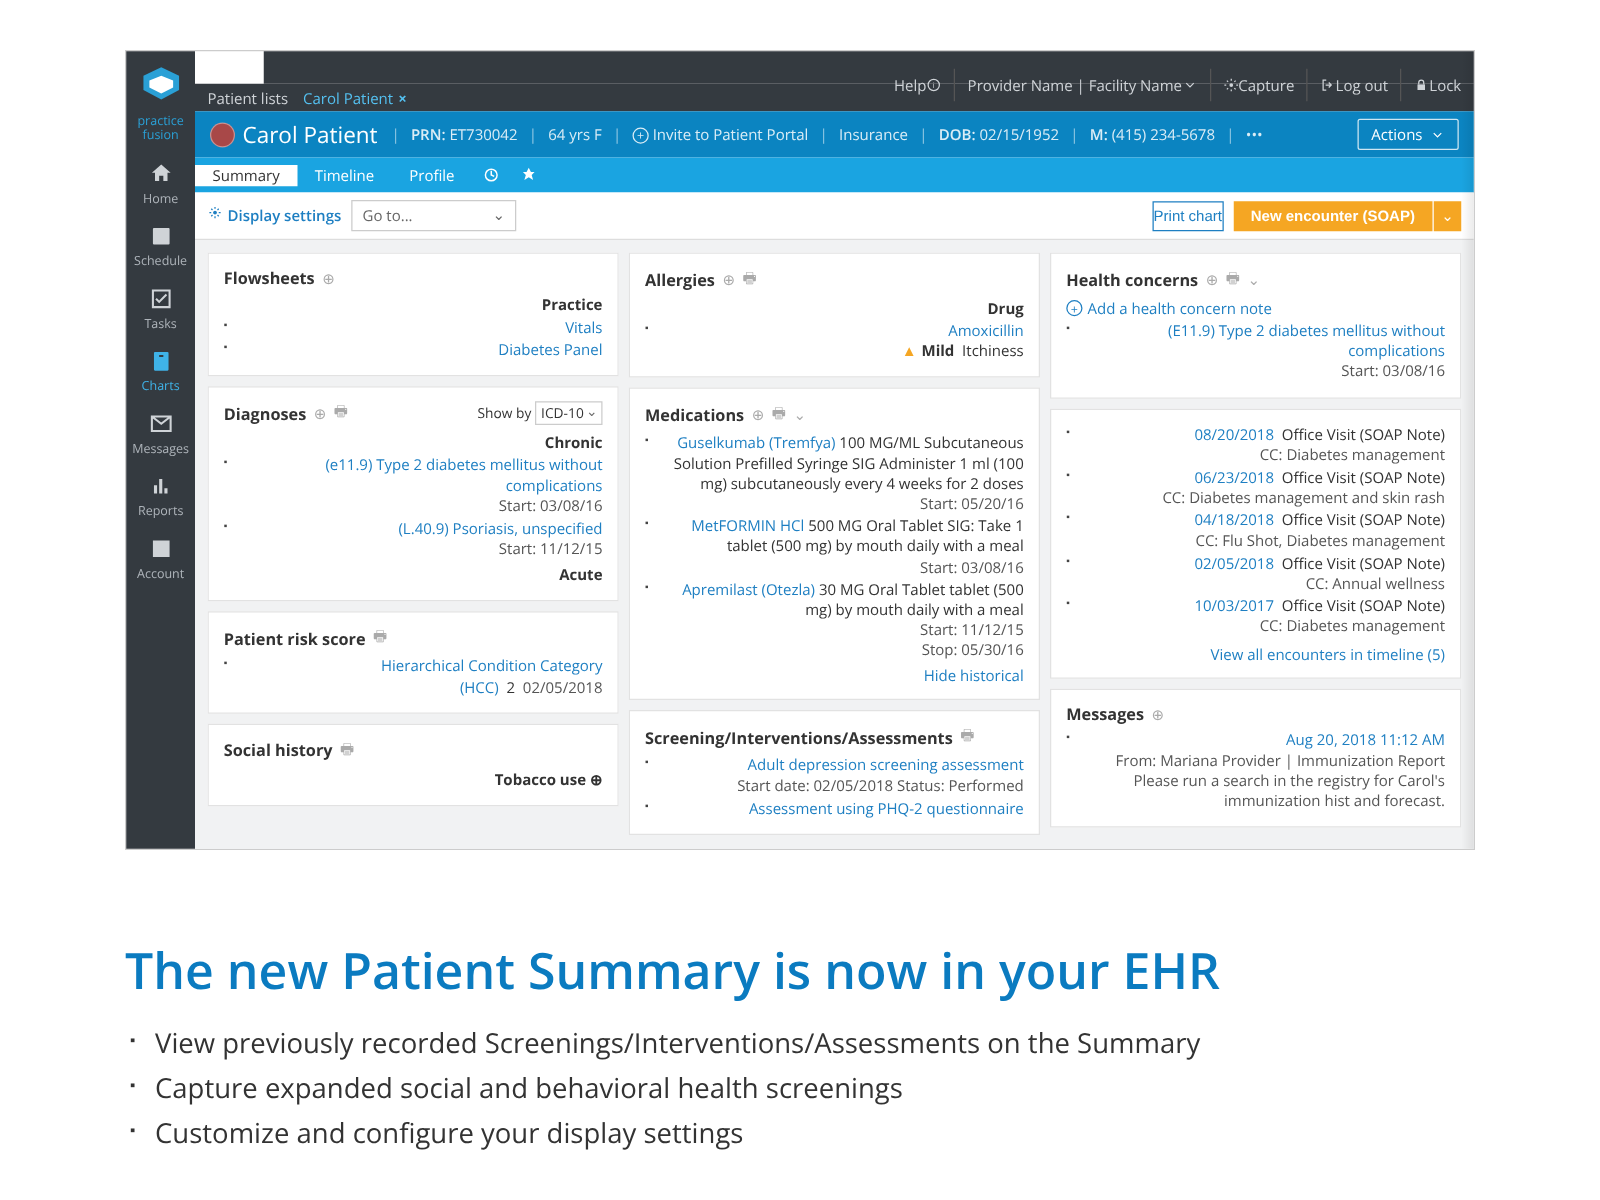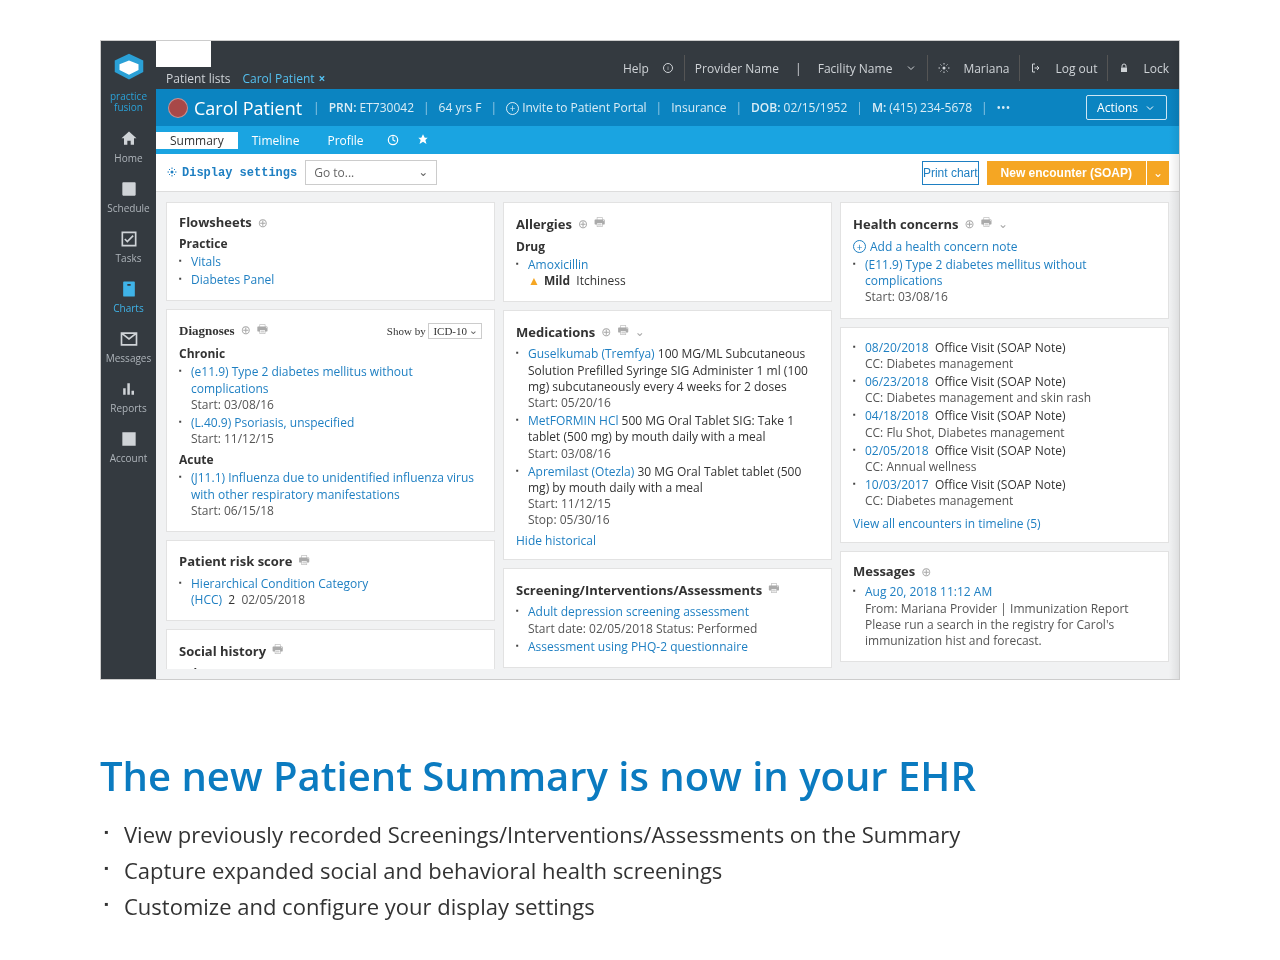--- a/index.html
+++ b/index.html
@@ -3,21 +3,21 @@
 <meta charset="utf-8">
 <style>
   * { box-sizing: border-box; margin: 0; padding: 0; }
   body { font-family: "Segoe UI", "Open Sans", Arial, sans-serif; font-size: 13px; color: #333; background: #fff; }
   .page { width: 1280px; height: 960px; position: relative; }
 
   .app { display: flex; position: absolute; top: 40px; left: 100px; width: 1080px; height: 640px; border: 1px solid #ccc; background: #fff; }
 
   
   .topbar { position: absolute; top: 0; left: 55px; right: 0; height: 26px; background: #343a40; color: #cfd3d7; display: flex; align-items: center; justify-content: flex-end; font-size: 12px; }
-  .topbar .item { padding: 0 10px; display: flex; align-items: center; gap: 13px; border-left: 1px solid #555; height: 26px; margin-top: 28px; }
+  .topbar .item { padding: 0 10px; display: flex; align-items: center; gap: 0; border-left: 1px solid #555; height: 26px; margin-top: 28px; }
   .topbar .item:first-child { border-left: none; }
   .topbar svg { width: 12px; height: 12px; fill: #cfd3d7; }
 
   
   .sidebar { width: 55px; background: #343a40; color: #aeb4ba; display: flex; flex-direction: column; align-items: center; padding-top: 4px; z-index: 2; }
   .sidebar .logo { width: 38px; height: 38px; margin: 6px 0 2px; display:flex; align-items:center; justify-content:center; }
   .sidebar .brand { font-size: 10px; text-align: center; line-height: 1.1; color: #2aa0d6; margin-bottom: 10px; }
   .sidebar .nav { display: flex; flex-direction: column; align-items: center; gap: 2px; width:100%; }
   .sidebar .nav-item { display: flex; flex-direction: column; align-items: center; padding: 6px 0 6px; width: 100%; font-size: 10px; cursor: pointer; }
   .sidebar .nav-item svg { width: 20px; height: 20px; fill: #cfd3d7; margin-bottom: 2px; }
@@ -46,42 +46,42 @@
 
   
   .vtabs { background: #1aa4e1; display: flex; align-items: center; height: 28px; font-size: 12px; }
   .vtabs .vtab { padding: 0 14px; display: flex; align-items: center; color: #fff; cursor: pointer; }
   .vtabs .vtab.active { background: #fff; color: #333; }
   .vtabs .icn { padding: 0 8px; display:flex; align-items:center; }
   .vtabs svg { width:14px; height:14px; fill:#fff; }
 
   
   .toolbar { display: flex; align-items: center; padding: 6px 10px; border-bottom: 1px solid #ddd; gap: 8px; font-size: 12px; background:#fff;}
-  .toolbar .disp { color: #1e7fc2; display: flex; gap: 4px; font-weight:600;font-family:Liberation Mono, monospace;}
+  .toolbar .disp { color: #1e7fc2; display: flex; gap: 4px; font-weight:600;}
   .toolbar select, .toolbar .goto { border: 1px solid #ccc; padding: 3px 24px 3px 8px; background: #fff; font-size: 12px; color: #666; position: relative; width:132px; }
   .toolbar .goto::after { content:"⌄"; position:absolute; right:8px; top:2px; color:#666; }
   .toolbar .spacer { flex: 1; }
   .btn-outline { border: 1px solid #1e7fc2; color: #1e7fc2; padding: 4px 0; background: #fff; font-size: 12px; cursor:pointer; }
   .btn-primary { background: #f5a623; color: #fff; border: none; padding: 5px 14px; font-size: 12px; font-weight:600; cursor:pointer;}
   .btn-caret { background: #f5a623; color:#fff; border:none; padding:5px 6px; margin-left:1px; font-size:12px; cursor:pointer;}
   .toolbar svg { width:12px; height:12px; fill:#1e7fc2; }
 
   
-  .cols { flex:1; display: flex; gap: 8px; padding: 10px; overflow: hidden; background:#f1f2f3;}
+  .cols { flex:1; display: flex; gap: 8px; padding: 10px; overflow: hidden; background:#f1f2f3;text-align:right;}
   .col { flex: 1; display: flex; flex-direction: column; gap: 8px; overflow:hidden;}
   .card { background: #fff; border: 1px solid #e2e2e2; padding: 10px 12px; font-size: 12px; }
   .card h3 { font-size: 13px; font-weight: 700; margin-bottom: 4px; display: flex; align-items: center; gap: 6px;}
   .card h3 .hicon { color:#aaa; font-size:12px; font-weight:400; }
   .subh { font-weight: 700; font-size: 12px; margin-top: 4px; margin-bottom:2px; }
   .card ul { list-style: none; padding-left: 0; }
   .card li { position: relative; padding-left: 12px; margin: 2px 0; line-height:1.35; }
   .card li::before { content: "▪"; position: absolute; left: 0; top: 1px; font-size: 8px; color: #444; }
   .link { color: #1e7fc2; }
   .muted { color: #555; }
-  .card .row { display:flex; justify-content:space-between; align-items:center;font-family:Liberation Serif, serif; }
+  .card .row { display:flex; justify-content:space-between; align-items:center; }
   .showby { font-size:11px; font-weight:400; }
   .showby .sel { border:1px solid #ccc; padding:1px 14px 1px 4px; position:relative; display:inline-block;}
   .showby .sel::after{content:"⌄"; position:absolute; right:3px; top:0; color:#666;}
   .warn-tri { color:#f5a623; margin-right:4px; }
   .addlink { color:#1e7fc2; display:flex; align-items:center; gap:4px; font-size:12px;}
   .plus-circle { width:13px; height:13px; border:1.5px solid currentColor; border-radius:50%; display:inline-flex; align-items:center; justify-content:center; font-size:10px; line-height:1; }
 
   
   .marketing { position:absolute; top: 700px; left: 100px; right: 60px; }
   .marketing h1 { color: #0b7bc0; font-size: 40px; font-weight: 600; margin-bottom: 16px; margin-top: 48px; }
@@ -162,21 +162,21 @@
             </svg>
           </div>
       <div class="item"><span>Provider Name</span>&nbsp;|&nbsp;<span>Facility Name</span> <svg viewBox="0 0 24 24">
               <path d="M6 9l6 6 6-6" fill="none" stroke="#cfd3d7" stroke-width="2"></path>
             </svg></div>
       <div class="item">
             <svg viewBox="0 0 24 24">
               <circle cx="12" cy="12" r="3"></circle>
               <path d="M12 2v3M12 19v3M4 12H1M23 12h-3M5 5l2 2M17 17l2 2M5 19l2-2M17 7l2-2" stroke="#cfd3d7" stroke-width="2"></path>
             </svg> 
-            <span>Mariana</span>
+            <span>Capture</span>
           </div>
       <div class="item">
             <svg viewBox="0 0 24 24">
               <path d="M10 4H5v16h5M14 8l4 4-4 4M18 12H9" fill="none" stroke="#cfd3d7" stroke-width="2"></path>
             </svg> 
             <span>Log out</span>
           </div>
       <div class="item">
             <svg viewBox="0 0 24 24">
               <rect x="6" y="11" width="12" height="9"></rect>
@@ -277,23 +277,20 @@
                   <span class="hicon">🖶</span>
                 </h3>
             <span class="showby"><span>Show by</span> <span class="sel">ICD-10</span></span>
           </div>
           <div class="subh">Chronic</div>
           <ul>
             <li><span class="link">(e11.9) Type 2 diabetes mellitus without complications</span><br><span class="muted">Start: 03/08/16</span></li>
             <li><span class="link">(L.40.9) Psoriasis, unspecified</span><br><span class="muted">Start: 11/12/15</span></li>
           </ul>
           <div class="subh">Acute</div>
-          <ul>
-            <li><span class="link">(J11.1) Influenza due to unidentified influenza virus with other respiratory manifestations</span><br><span class="muted">Start: 06/15/18</span></li>
-          </ul>
         </div>
 
         <div class="card">
           <h3>
                 <span>Patient risk score</span> 
                 <span class="hicon">🖶</span>
               </h3>
           <ul>
                 <li><span class="link">Hierarchical Condition Category (HCC)</span>&nbsp;&nbsp;<span>2</span>&nbsp;&nbsp;<span class="muted">02/05/2018</span></li>
               </ul>

